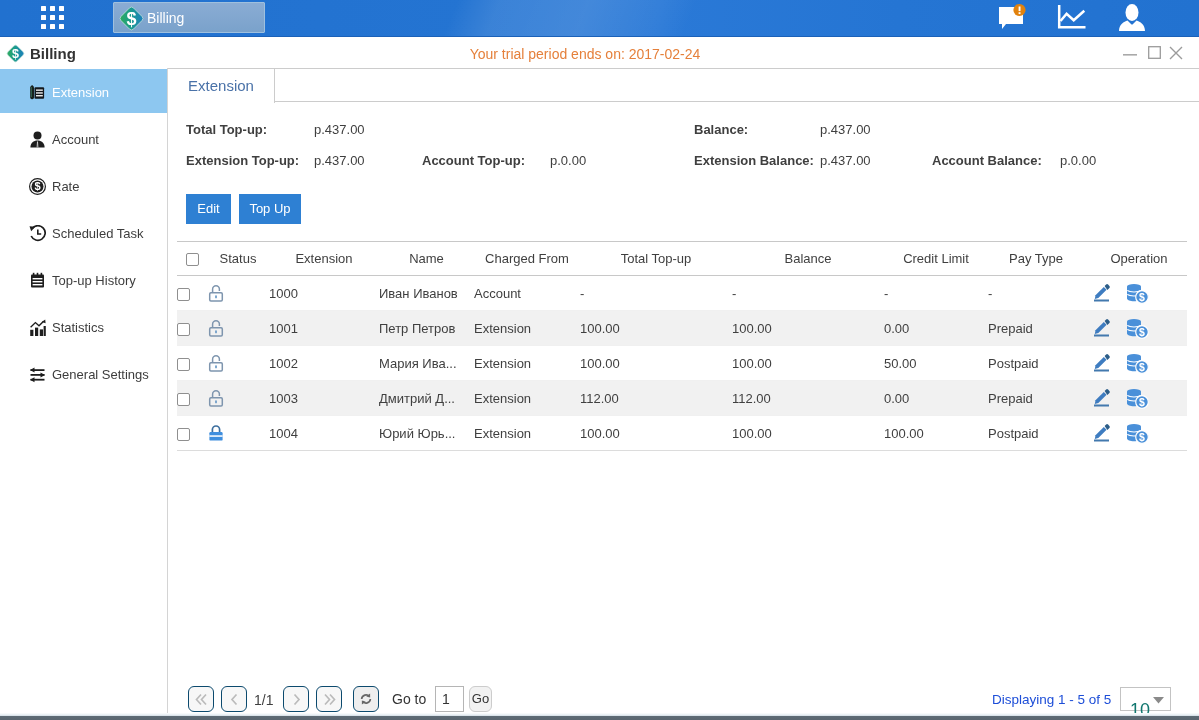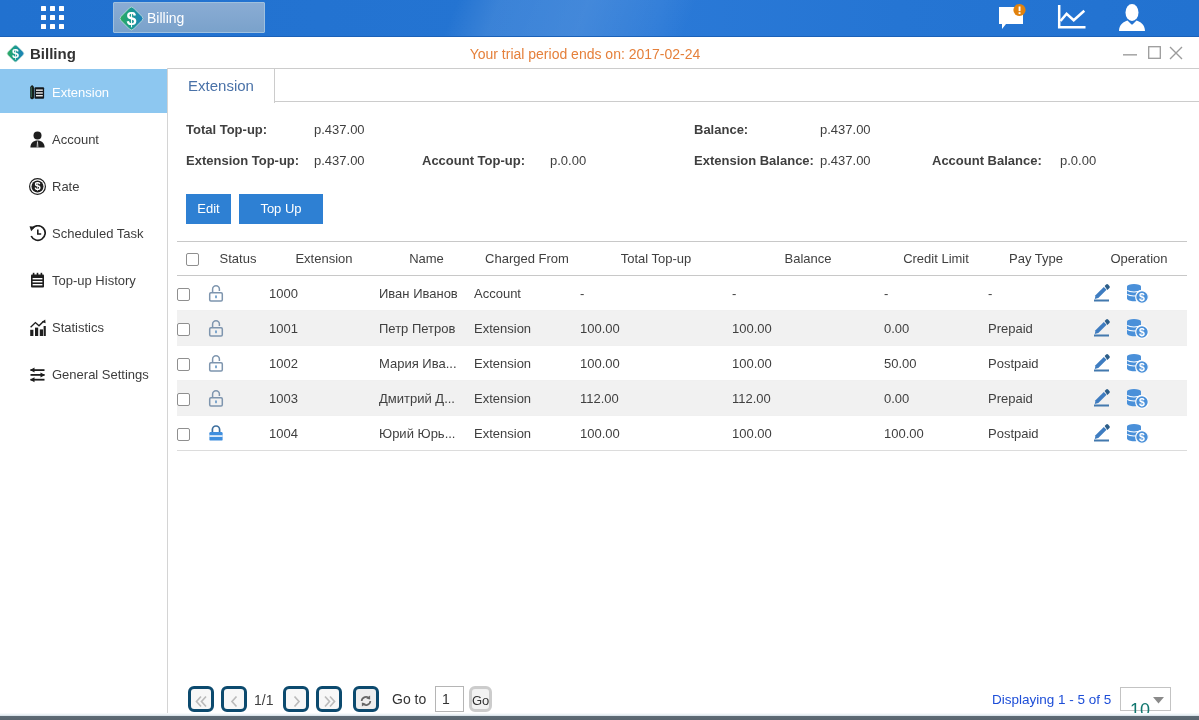--- a/index.html
+++ b/index.html
@@ -53,21 +53,21 @@
   border-top:1px solid #c8c8c8; border-bottom:1px solid #c8c8c8; text-align:center; }
 td { font-size:13px; color:#3f3f3f; height:35px; text-align:left; vertical-align:middle; }
 td.ops, th.opsh { padding-left:7px; }
 tr.odd td { background:#f1f1f1; }
 tr.r td { border-bottom:1px solid #f0f0f0; }
 tr.last td { border-bottom:1px solid #dcdcdc; }
 .cb { display:inline-block; width:13px; height:13px; border:1px solid #8f8f8f; border-radius:2px; background:#fff; vertical-align:middle; }
 
 
 #pager { position:absolute; left:0; top:686px; width:1199px; height:27px; font-size:13px; color:#444; }
-.pbtn { position:absolute; top:0; width:26px; height:26px; background:#f7f7f7; border:3px solid #0c4a6e; border-radius:6px;
+.pbtn { position:absolute; top:0; width:26px; height:26px; background:#f7f7f7; border:1px solid #0c4a6e; border-radius:6px;
   color:#b5b5b5; text-align:center; line-height:24px; font-size:14px; }
 #bottomedge { position:absolute; left:0; top:713px; width:1199px; height:7px;
   background:linear-gradient(#fdfefe 0%,#e9eff4 25%,#d3dde4 42%,#5d6a74 50%,#5a6670 100%); }
 </style>
 </head>
 <body>
 
 <div id="topbar">
     <div class="streak"></div>
   </div>
@@ -223,21 +223,21 @@
 <div class="lab" style="left:186px;top:153px">Extension Top-up:</div>
 <div class="val" style="left:314px;top:153px">p.437.00</div>
 <div class="lab" style="left:422px;top:153px">Account Top-up:</div>
 <div class="val" style="left:550px;top:153px">p.0.00</div>
 <div class="lab" style="left:694px;top:153px">Extension Balance:</div>
 <div class="val" style="left:820px;top:153px">p.437.00</div>
 <div class="lab" style="left:932px;top:153px">Account Balance:</div>
 <div class="val" style="left:1060px;top:153px">p.0.00</div>
 
 <div class="btn" style="left:186px;width:45px">Edit</div>
-<div class="btn" style="left:239px;width:84px">Top Up</div>
+<div class="btn" style="left:239px;width:62px">Top Up</div>
 
 <div id="tbl">
 <table>
 <colgroup>
   <col style="width:30px">
         <col style="width:62px">
         <col style="width:110px">
         <col style="width:95px">
   <col style="width:106px">
         <col style="width:152px">

